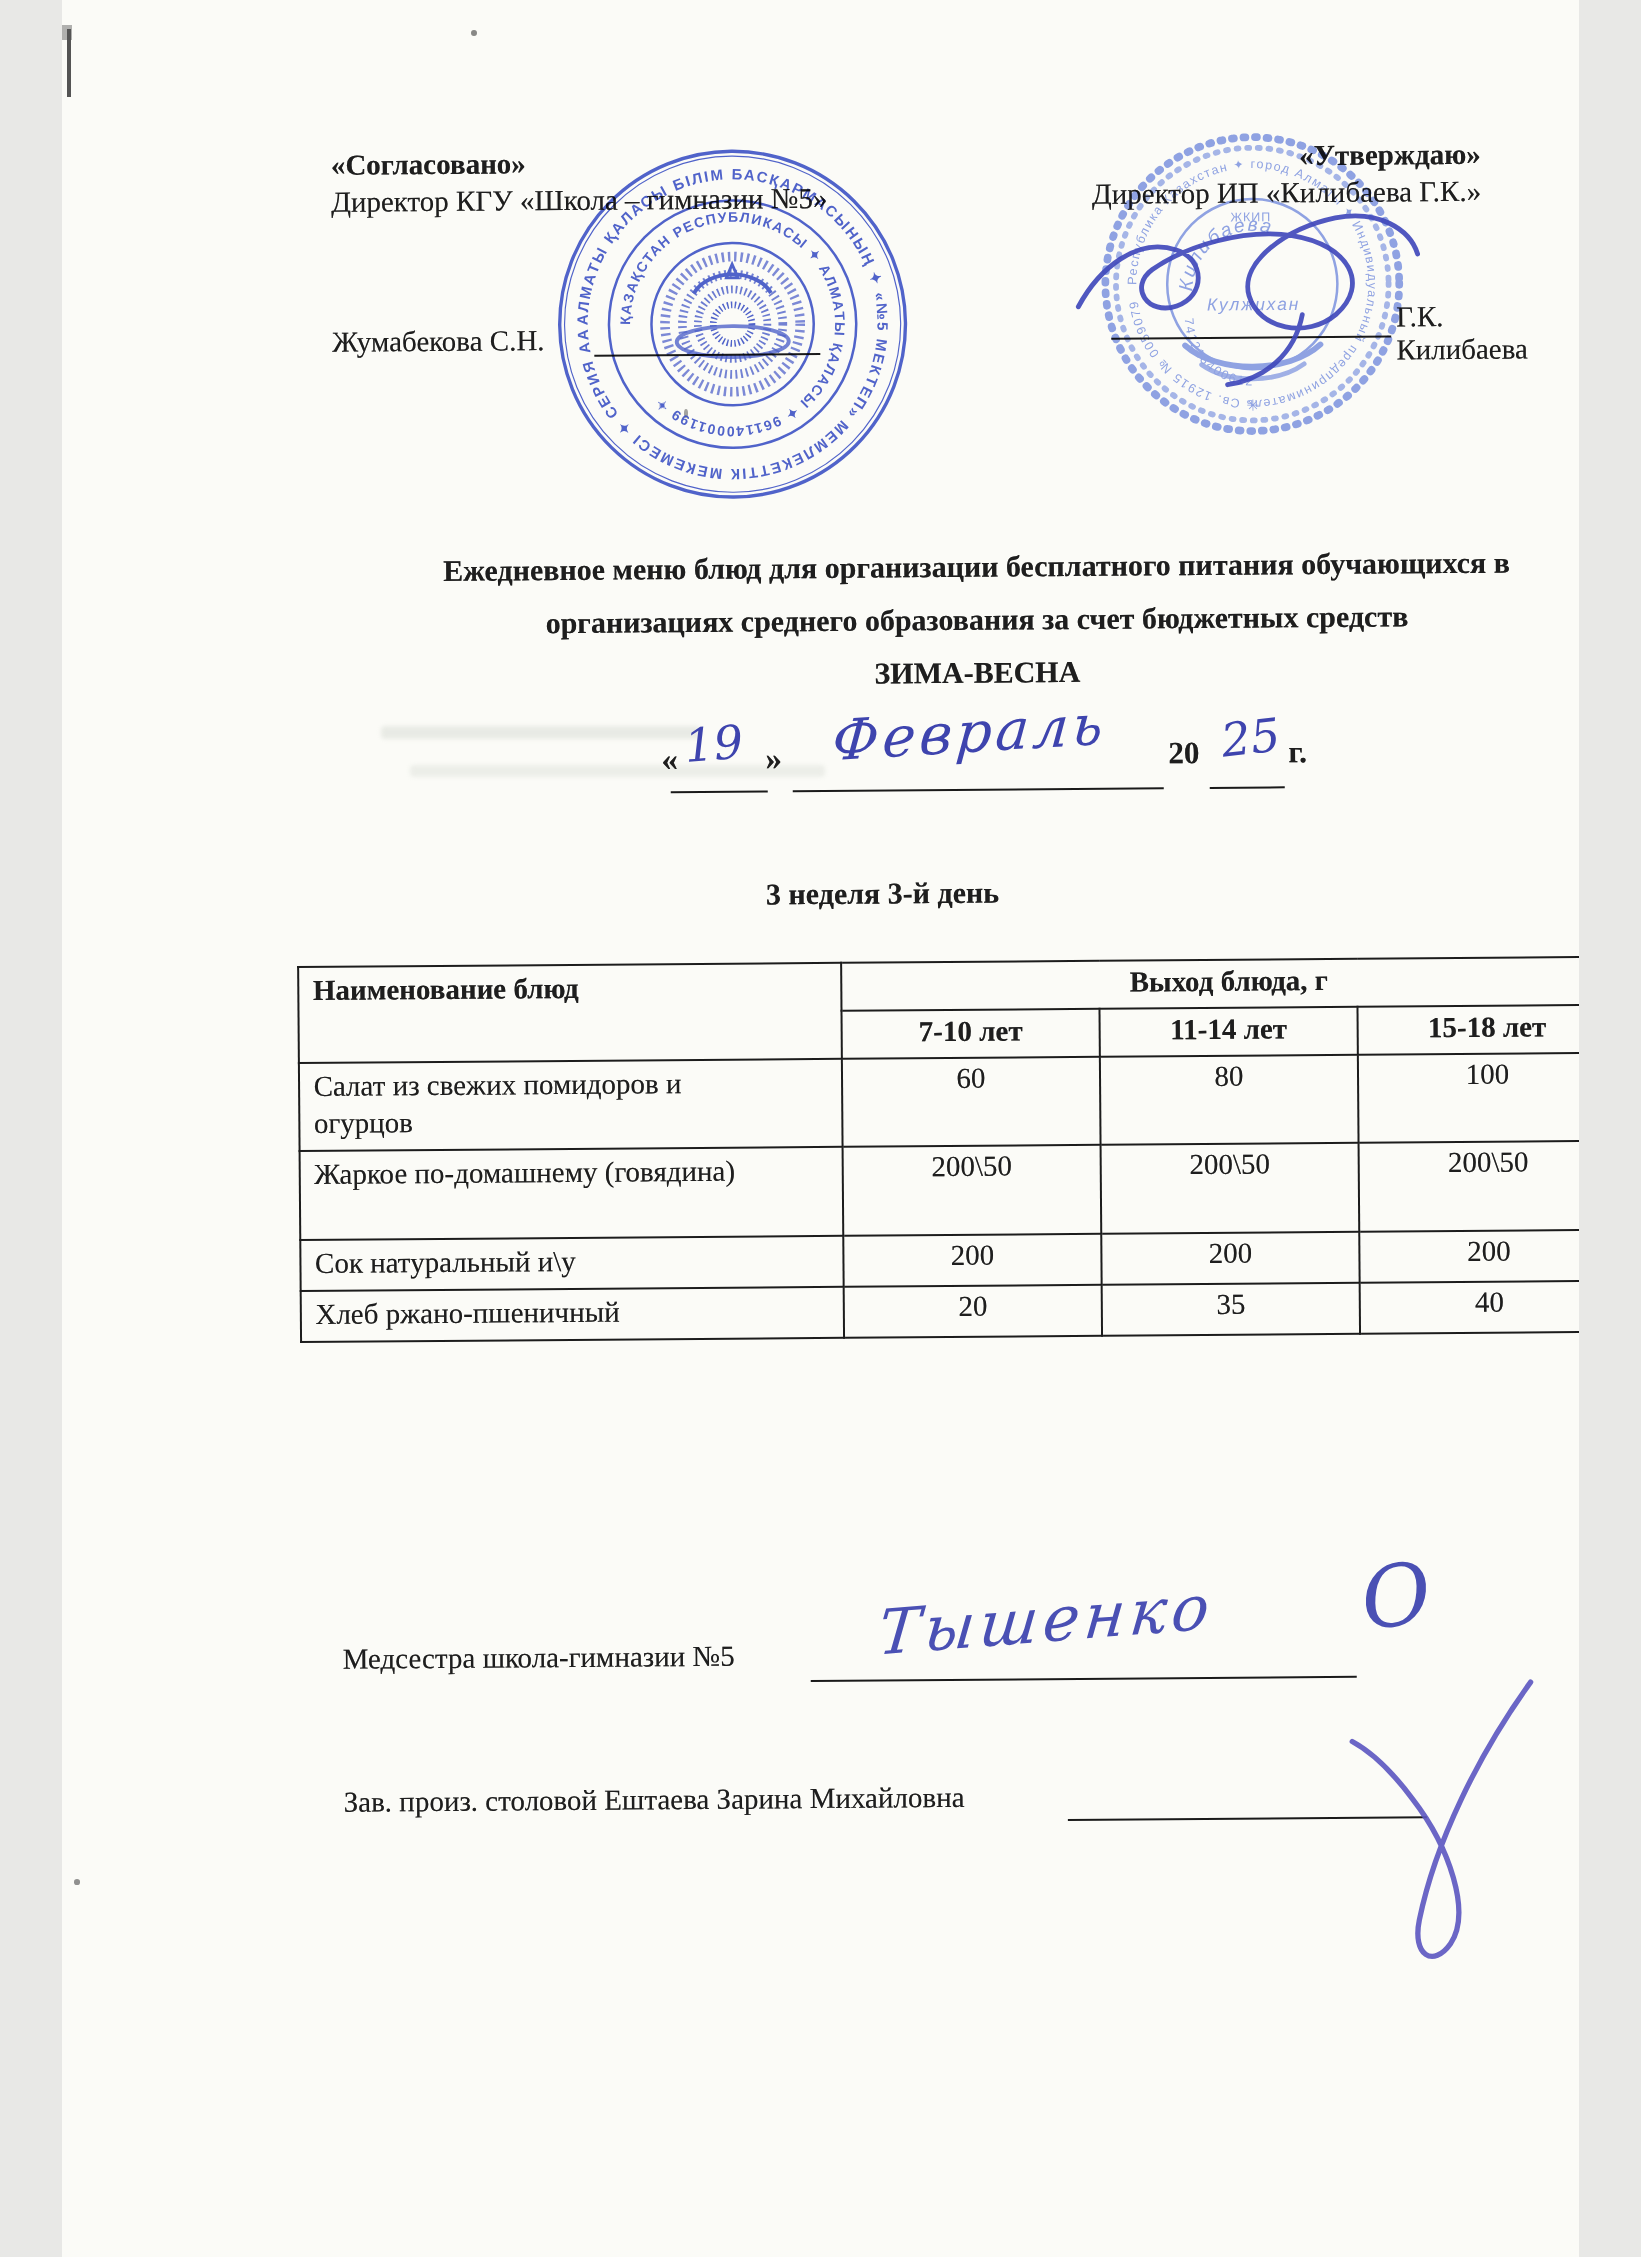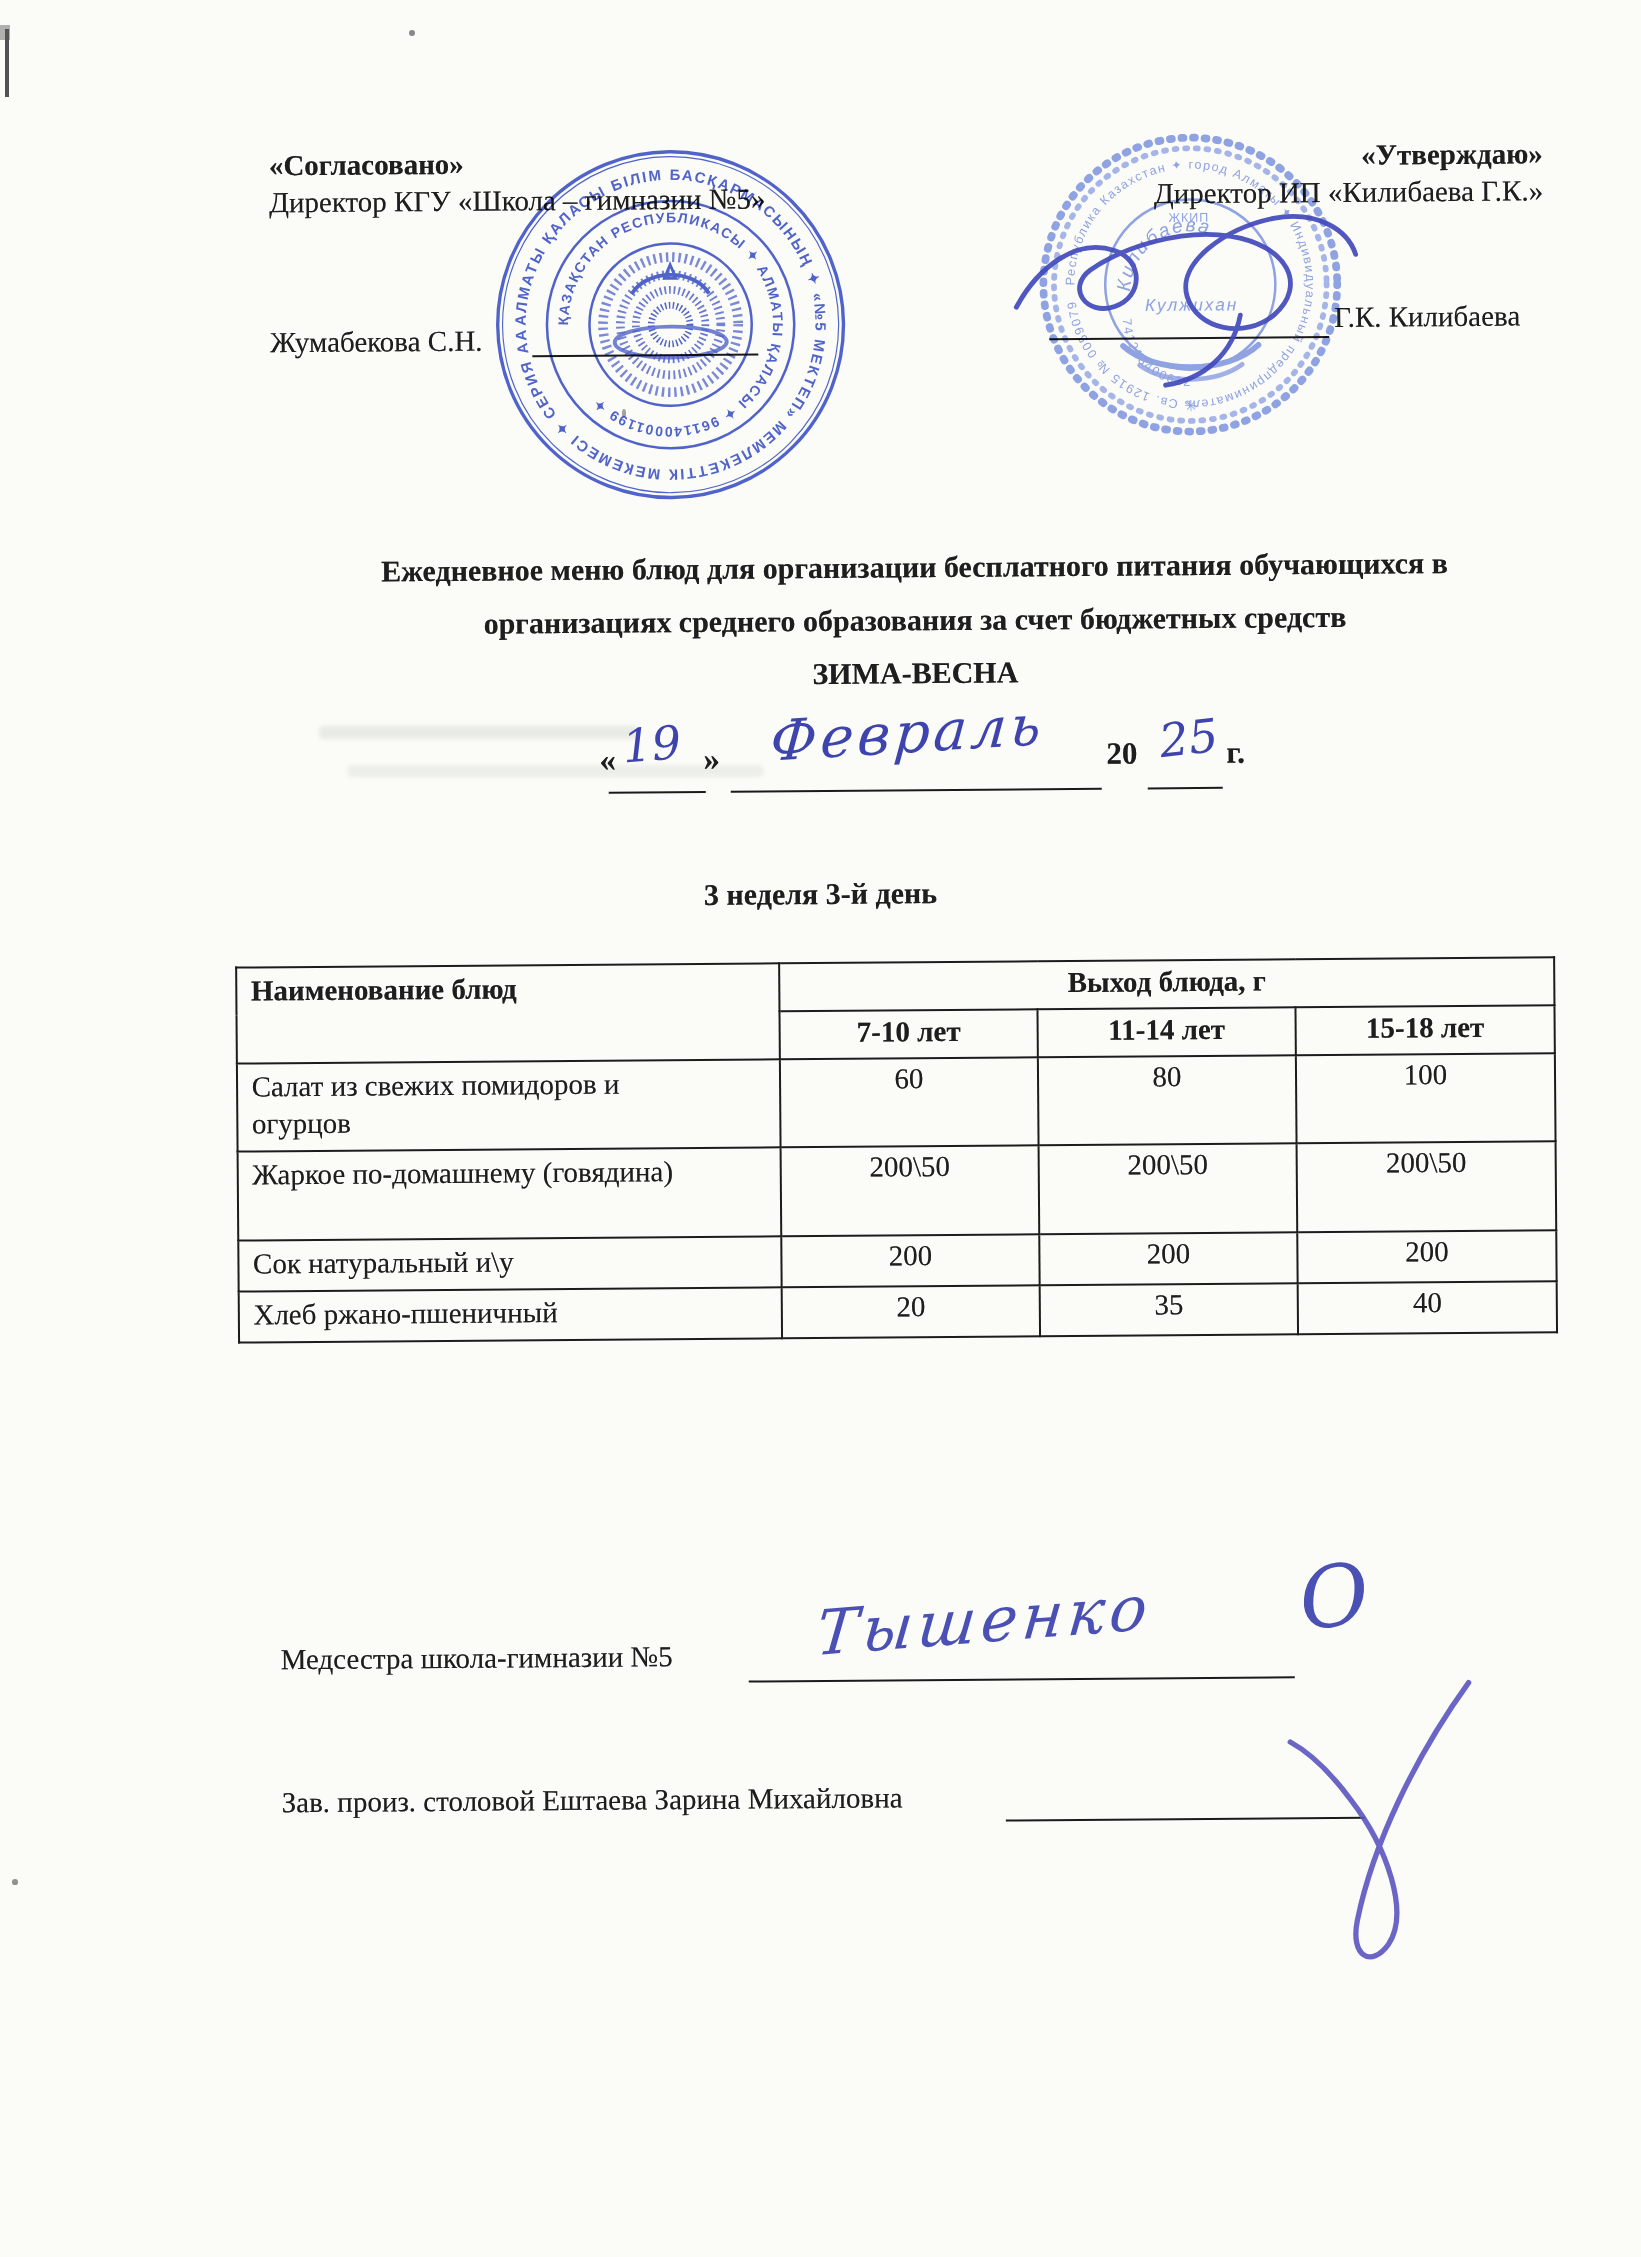--- a/index.html
+++ b/index.html
@@ -1,17 +1,17 @@
 <!DOCTYPE html>
 <html><head>
 <meta charset="utf-8">
 <style>
   html,body{margin:0;padding:0;background:#e8e8e6;}
   .page{
-    position:relative;width:1641px;height:2257px;margin:0 auto;
+    position:relative;width:1517px;height:2257px;margin:0 auto;
     background:#fbfbf7;overflow:hidden;
     font-family:"Liberation Serif",serif;color:#1e1e1e;
   }
   .content{position:absolute;inset:0;transform:rotate(-0.45deg);transform-origin:50% 42%;}
   .abs{position:absolute;}
   .b{font-weight:bold;}
   .t30{font-size:29px;}
   .soft{text-shadow:0 0 0.5px rgba(20,20,20,.55);}
   .sigline{position:absolute;height:0;border-bottom:2.9px solid #1a1a1a;}
   .hand{font-family:"DejaVu Serif",serif;font-style:italic;color:#3e44ae;}

